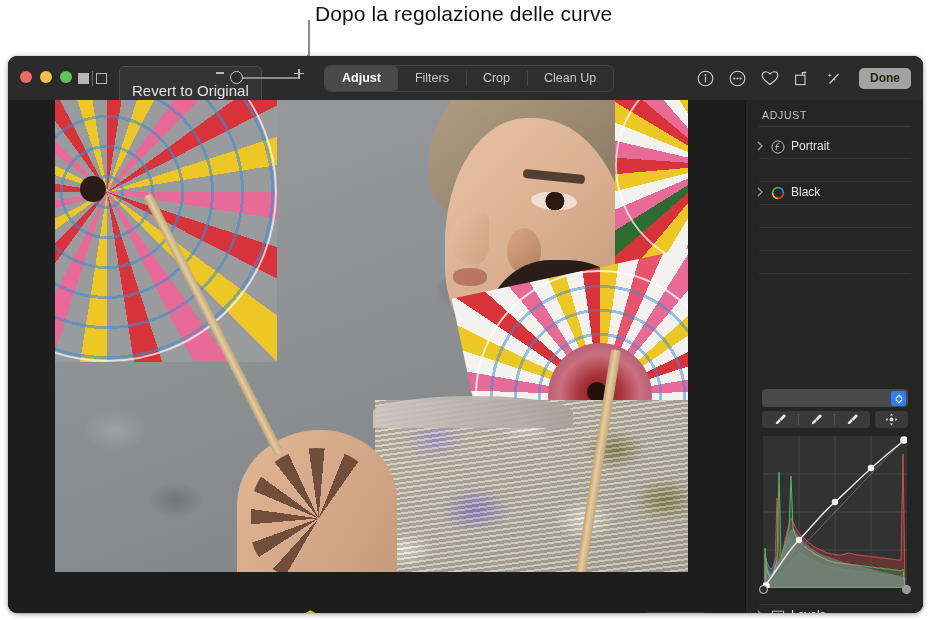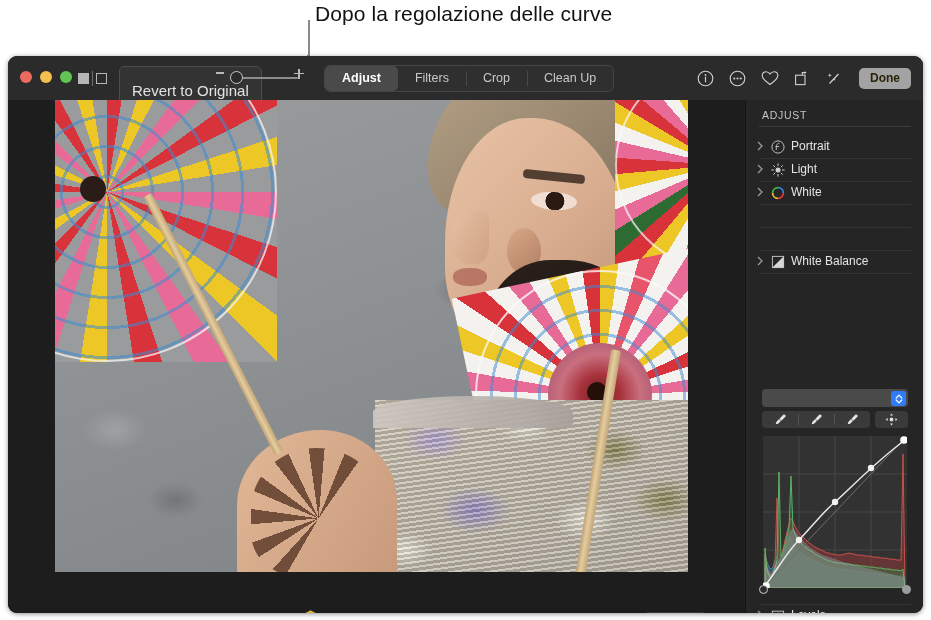--- a/index.html
+++ b/index.html
@@ -360,81 +360,44 @@
           <svg width="14" height="14" viewBox="0 0 14 14">
             <circle cx="7" cy="7" r="6.1" fill="none" stroke="#bdbdbd" stroke-width="1"></circle>
             <path d="M5.2 10.2 c0-3.6 .4-5.8 1.6-6.6 .7-.5 1.4-.2 1.6 .4" fill="none" stroke="#bdbdbd" stroke-width="1"></path>
             <line x1="4.4" y1="6.6" x2="8.1" y2="6.6" stroke="#bdbdbd" stroke-width="1"></line>
           </svg>
         </span>
       <span class="rlab">Portrait</span>
     </div>
     <div class="rowrule" style="top:58px;"></div>
 
-    <div class="row" style="top:59px;">
-      <span class="chev">
-          <svg width="6" height="10" viewBox="0 0 6 10">
-            <path d="M1 1 L5 5 L1 9" fill="none" stroke="#9a9a9a" stroke-width="1.3"></path>
-          </svg>
-        </span>
-      <span class="rico">
-          <svg width="14" height="14" viewBox="0 0 14 14">
-            <circle cx="7" cy="7" r="2.5" fill="#cfcfcf"></circle>
-            <g stroke="#cfcfcf" stroke-width="1" stroke-linecap="round">
-              <line x1="7" y1="0.8" x2="7" y2="2.6"></line>
-              <line x1="7" y1="11.4" x2="7" y2="13.2"></line>
-              <line x1="0.8" y1="7" x2="2.6" y2="7"></line>
-              <line x1="11.4" y1="7" x2="13.2" y2="7"></line>
-              <line x1="2.6" y1="2.6" x2="3.9" y2="3.9"></line>
-              <line x1="10.1" y1="10.1" x2="11.4" y2="11.4"></line>
-              <line x1="2.6" y1="11.4" x2="3.9" y2="10.1"></line>
-              <line x1="10.1" y1="3.9" x2="11.4" y2="2.6"></line>
-            </g>
-          </svg>
-        </span>
-      <span class="rlab">Light</span>
-    </div>
     <div class="rowrule" style="top:81px;"></div>
 
     <div class="row" style="top:82px;">
       <span class="chev">
           <svg width="6" height="10" viewBox="0 0 6 10">
             <path d="M1 1 L5 5 L1 9" fill="none" stroke="#9a9a9a" stroke-width="1.3"></path>
           </svg>
         </span>
       <span class="rico">
           <svg width="14" height="14" viewBox="0 0 14 14">
             <circle cx="7" cy="7" r="5.4" fill="none" stroke="#e03b3b" stroke-width="1.7" stroke-dasharray="8.5 25.4"></circle>
             <circle cx="7" cy="7" r="5.4" fill="none" stroke="#e8c23a" stroke-width="1.7" stroke-dasharray="8.5 25.4" stroke-dashoffset="-8.5"></circle>
             <circle cx="7" cy="7" r="5.4" fill="none" stroke="#3bbf4a" stroke-width="1.7" stroke-dasharray="8.5 25.4" stroke-dashoffset="-17"></circle>
             <circle cx="7" cy="7" r="5.4" fill="none" stroke="#3b7fe0" stroke-width="1.7" stroke-dasharray="8.5 25.4" stroke-dashoffset="-25.5"></circle>
           </svg>
         </span>
-      <span class="rlab">White</span>
+      <span class="rlab">Black</span>
     </div>
     <div class="rowrule" style="top:104px;"></div>
 
     <div class="rowrule" style="top:127px;"></div>
 
     <div class="rowrule" style="top:150px;"></div>
 
-    <div class="row" style="top:151px;">
-      <span class="chev">
-          <svg width="6" height="10" viewBox="0 0 6 10">
-            <path d="M1 1 L5 5 L1 9" fill="none" stroke="#9a9a9a" stroke-width="1.3"></path>
-          </svg>
-        </span>
-      <span class="rico">
-          <svg width="14" height="14" viewBox="0 0 14 14">
-            <rect x="1.4" y="1.4" width="11.2" height="11.2" fill="none" stroke="#bdbdbd" stroke-width="1"></rect>
-            <path d="M1.4 12.6 L12.6 1.4 L12.6 12.6 Z" fill="#d8d8d8"></path>
-          </svg>
-        </span>
-      <span class="rlab">White Balance</span>
-    </div>
     <div class="rowrule" style="top:173px;"></div>
 
 
     <div id="rgb-select">
       <span id="rgb-label">RGB</span>
       <span id="rgb-stepper">
         <svg width="8" height="10" viewBox="0 0 8 10">
             <path d="M1.2 4 L4 1.2 L6.8 4" fill="none" stroke="#fff" stroke-width="1.2" stroke-linecap="round" stroke-linejoin="round"></path>
             <path d="M1.2 6 L4 8.8 L6.8 6" fill="none" stroke="#fff" stroke-width="1.2" stroke-linecap="round" stroke-linejoin="round"></path>
           </svg>

